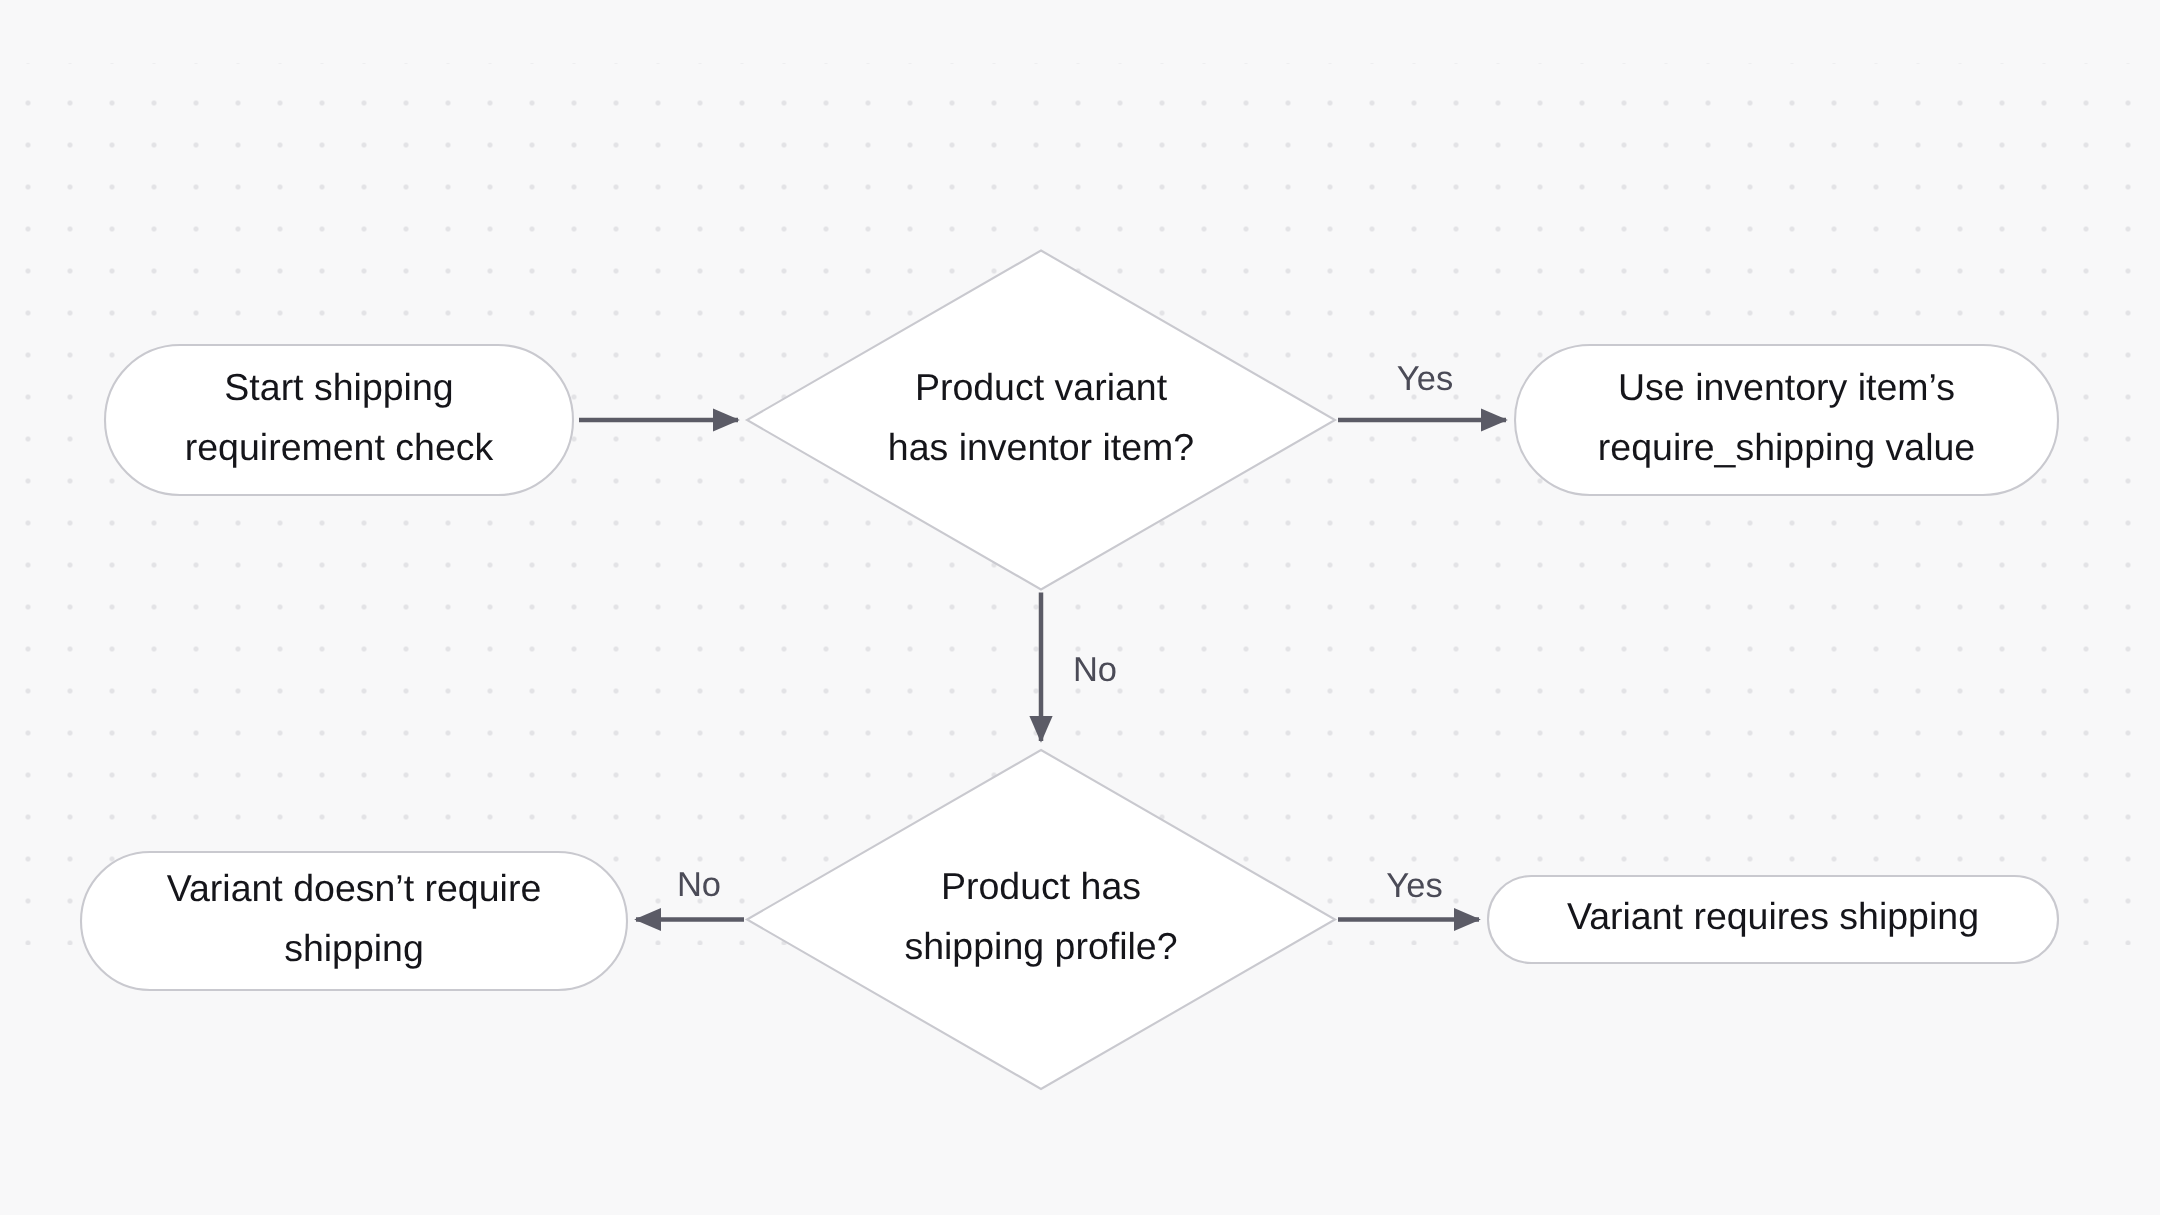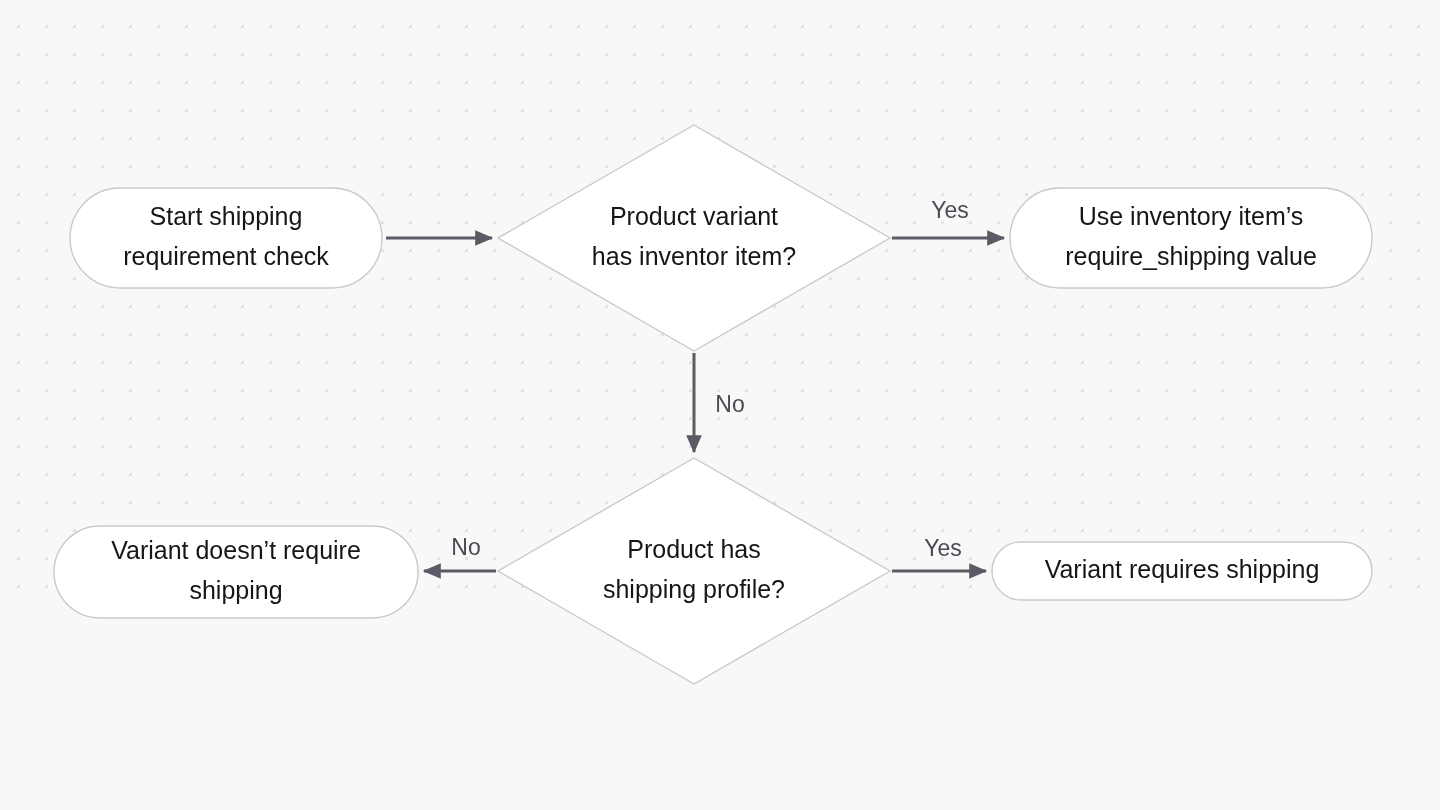--- a/index.html
+++ b/index.html
@@ -14,20 +14,21 @@
     background: #f8f8f9;
   }
   #canvas {
     position: relative;
     width: 1440px;
     height: 588px;
     background-color: #f8f8f9;
     background-image: radial-gradient(circle at 1.6px 1.6px, #e3e3e6 1.6px, transparent 1.7px);
     background-size: 28px 28px;
     background-position: 17px 25px;
+    margin-top: 42px;
   }
   svg.flow {
     position: absolute;
     inset: 0;
     width: 1440px;
     height: 810px;
     display: block;
   }
   .node-shape {
     fill: #ffffff;

